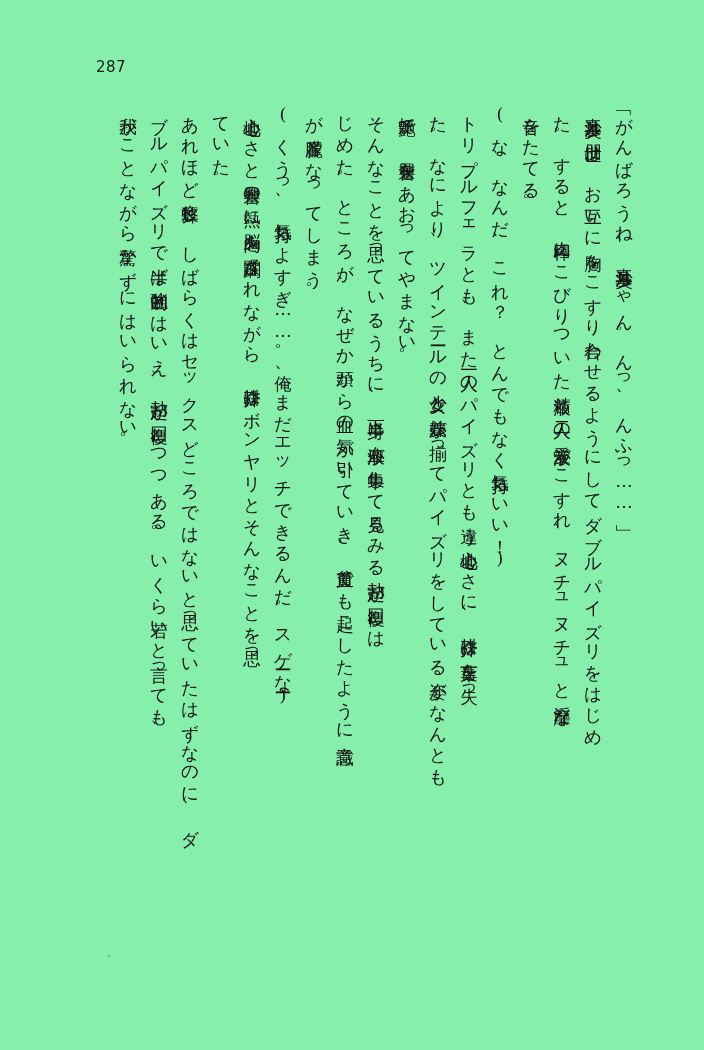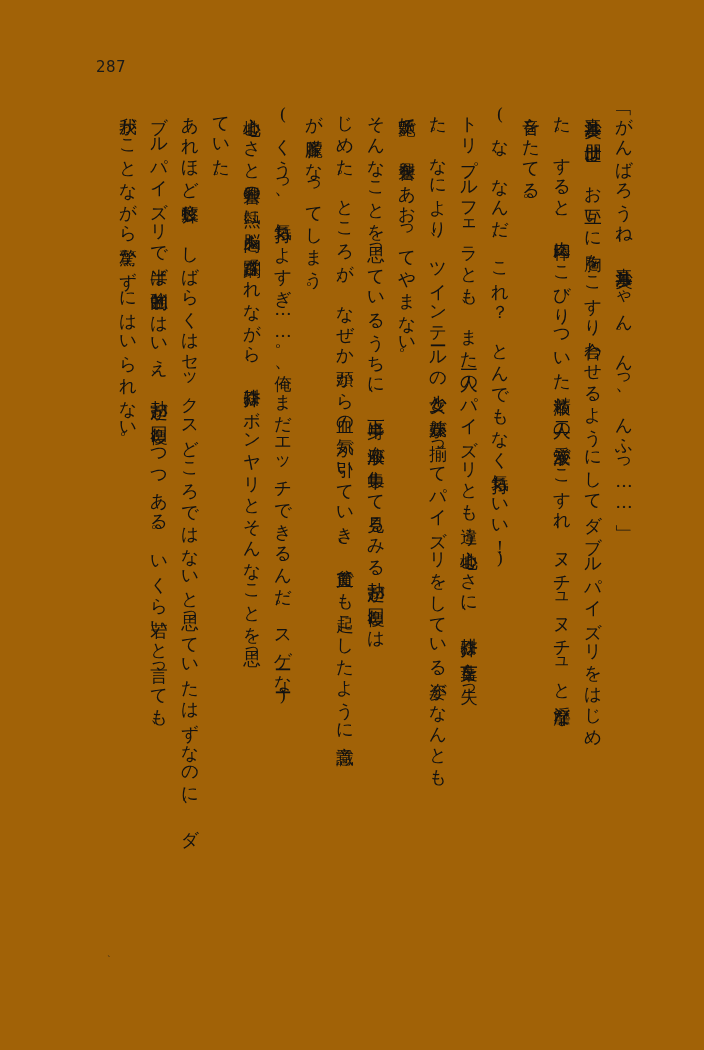--- a/index.html
+++ b/index.html
@@ -8,21 +8,21 @@
     background: #ffffff;
   }
   body {
     font-family: "DejaVu Serif", "Liberation Serif", serif;
     color: #111111;
   }
   .page {
     position: relative;
     width: 704px;
     height: 1050px;
-    background: #a16207;
+    background: #86efac;
     overflow: hidden;
     box-sizing: border-box;
   }
   .page-number {
     position: absolute;
     top: 58px;
     left: 96px;
     font-size: 15px;
     letter-spacing: 0.5px;
     color: #1a1a1a;

